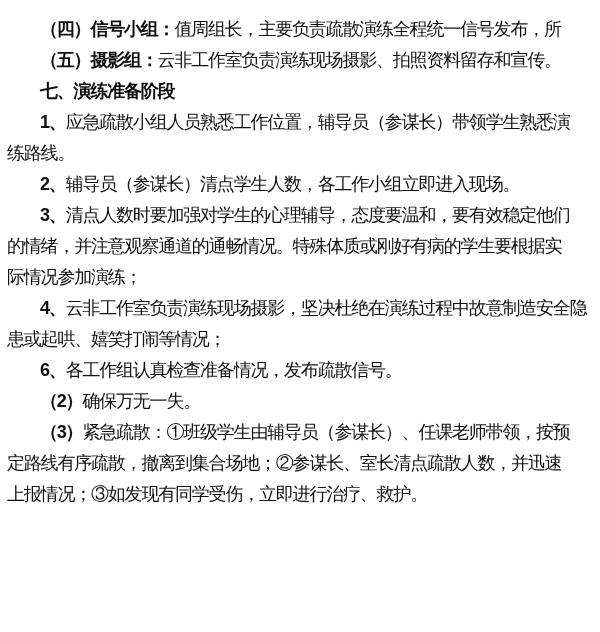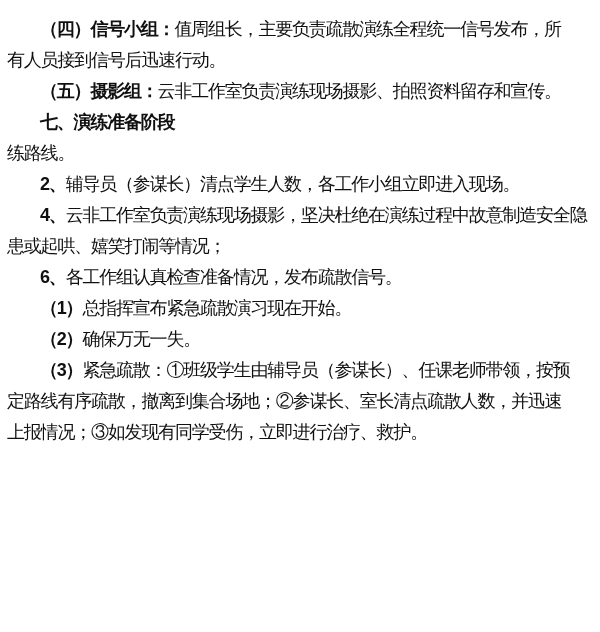--- a/index.html
+++ b/index.html
@@ -22,54 +22,56 @@
   .line.indent { padding-left: 33px; }
   .b { font-weight: bold; }
 </style>
 </head>
 <body>
 
 <div class="page">
 
   <div>
     <div class="line indent"><span class="b">（四）信号小组：</span><span>值周组长，主要负责疏散演练全程统一信号发布，所</span></div>
-    <div class="line"><span>有人员接到信号后迅速行动。</span></div>
   </div>
 
   <div>
     <div class="line indent"><span class="b">（五）摄影组：</span><span>云非工作室负责演练现场摄影、拍照资料留存和宣传。</span></div>
   </div>
 
   <div>
     <div class="line indent"><span class="b">七、演练准备阶段</span></div>
   </div>
 
   <div>
+    <div class="line indent"><span class="b">1、</span><span>应急疏散小组人员熟悉工作位置，辅导员（参谋长）带领学生熟悉演</span></div>
     <div class="line"><span>练路线。</span></div>
   </div>
 
   <div>
     <div class="line indent"><span class="b">2、</span><span>辅导员（参谋长）清点学生人数，各工作小组立即进入现场。</span></div>
   </div>
 
+  <div>
+    <div class="line indent"><span class="b">3、</span><span>清点人数时要加强对学生的心理辅导，态度要温和，要有效稳定他们</span></div>
+    <div class="line"><span>的情绪，并注意观察通道的通畅情况。特殊体质或刚好有病的学生要根据实</span></div>
+    <div class="line"><span>际情况参加演练；</span></div>
+  </div>
 
   <div>
     <div class="line indent"><span class="b">4、</span><span>云非工作室负责演练现场摄影，坚决杜绝在演练过程中故意制造安全隐</span></div>
     <div class="line"><span>患或起哄、嬉笑打闹等情况；</span></div>
   </div>
 
 
   <div>
     <div class="line indent"><span class="b">6、</span><span>各工作组认真检查准备情况，发布疏散信号。</span></div>
   </div>
 
 
-  <div>
-    <div class="line indent"><span class="b">（1）</span><span>总指挥宣布紧急疏散演习现在开始。</span></div>
-  </div>
 
   <div>
     <div class="line indent"><span class="b">（2）</span><span>确保万无一失。</span></div>
   </div>
 
   <div>
     <div class="line indent"><span class="b">（3）</span><span>紧急疏散：①班级学生由辅导员（参谋长）、任课老师带领，按预</span></div>
     <div class="line"><span>定路线有序疏散，撤离到集合场地；②参谋长、室长清点疏散人数，并迅速</span></div>
     <div class="line"><span>上报情况；③如发现有同学受伤，立即进行治疗、救护。</span></div>
   </div>

